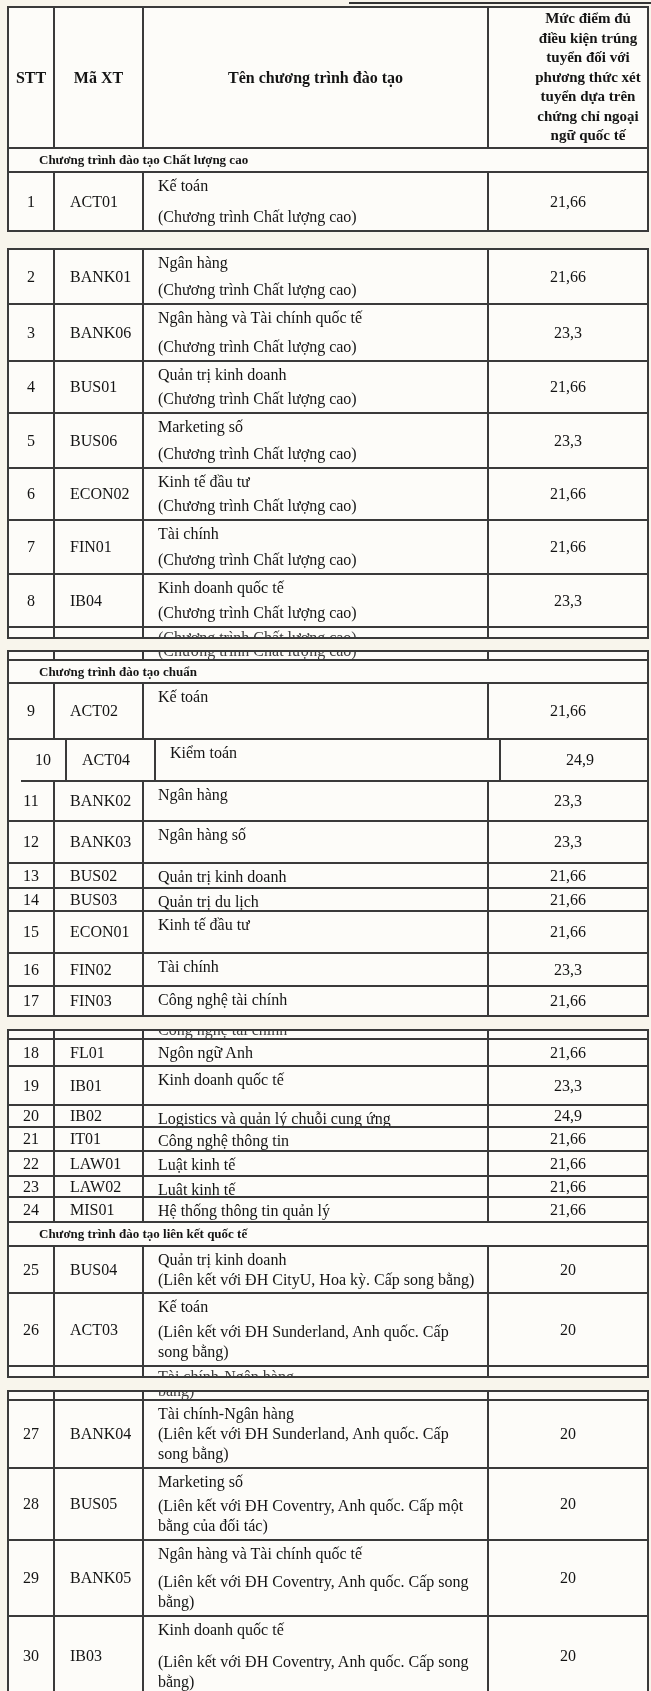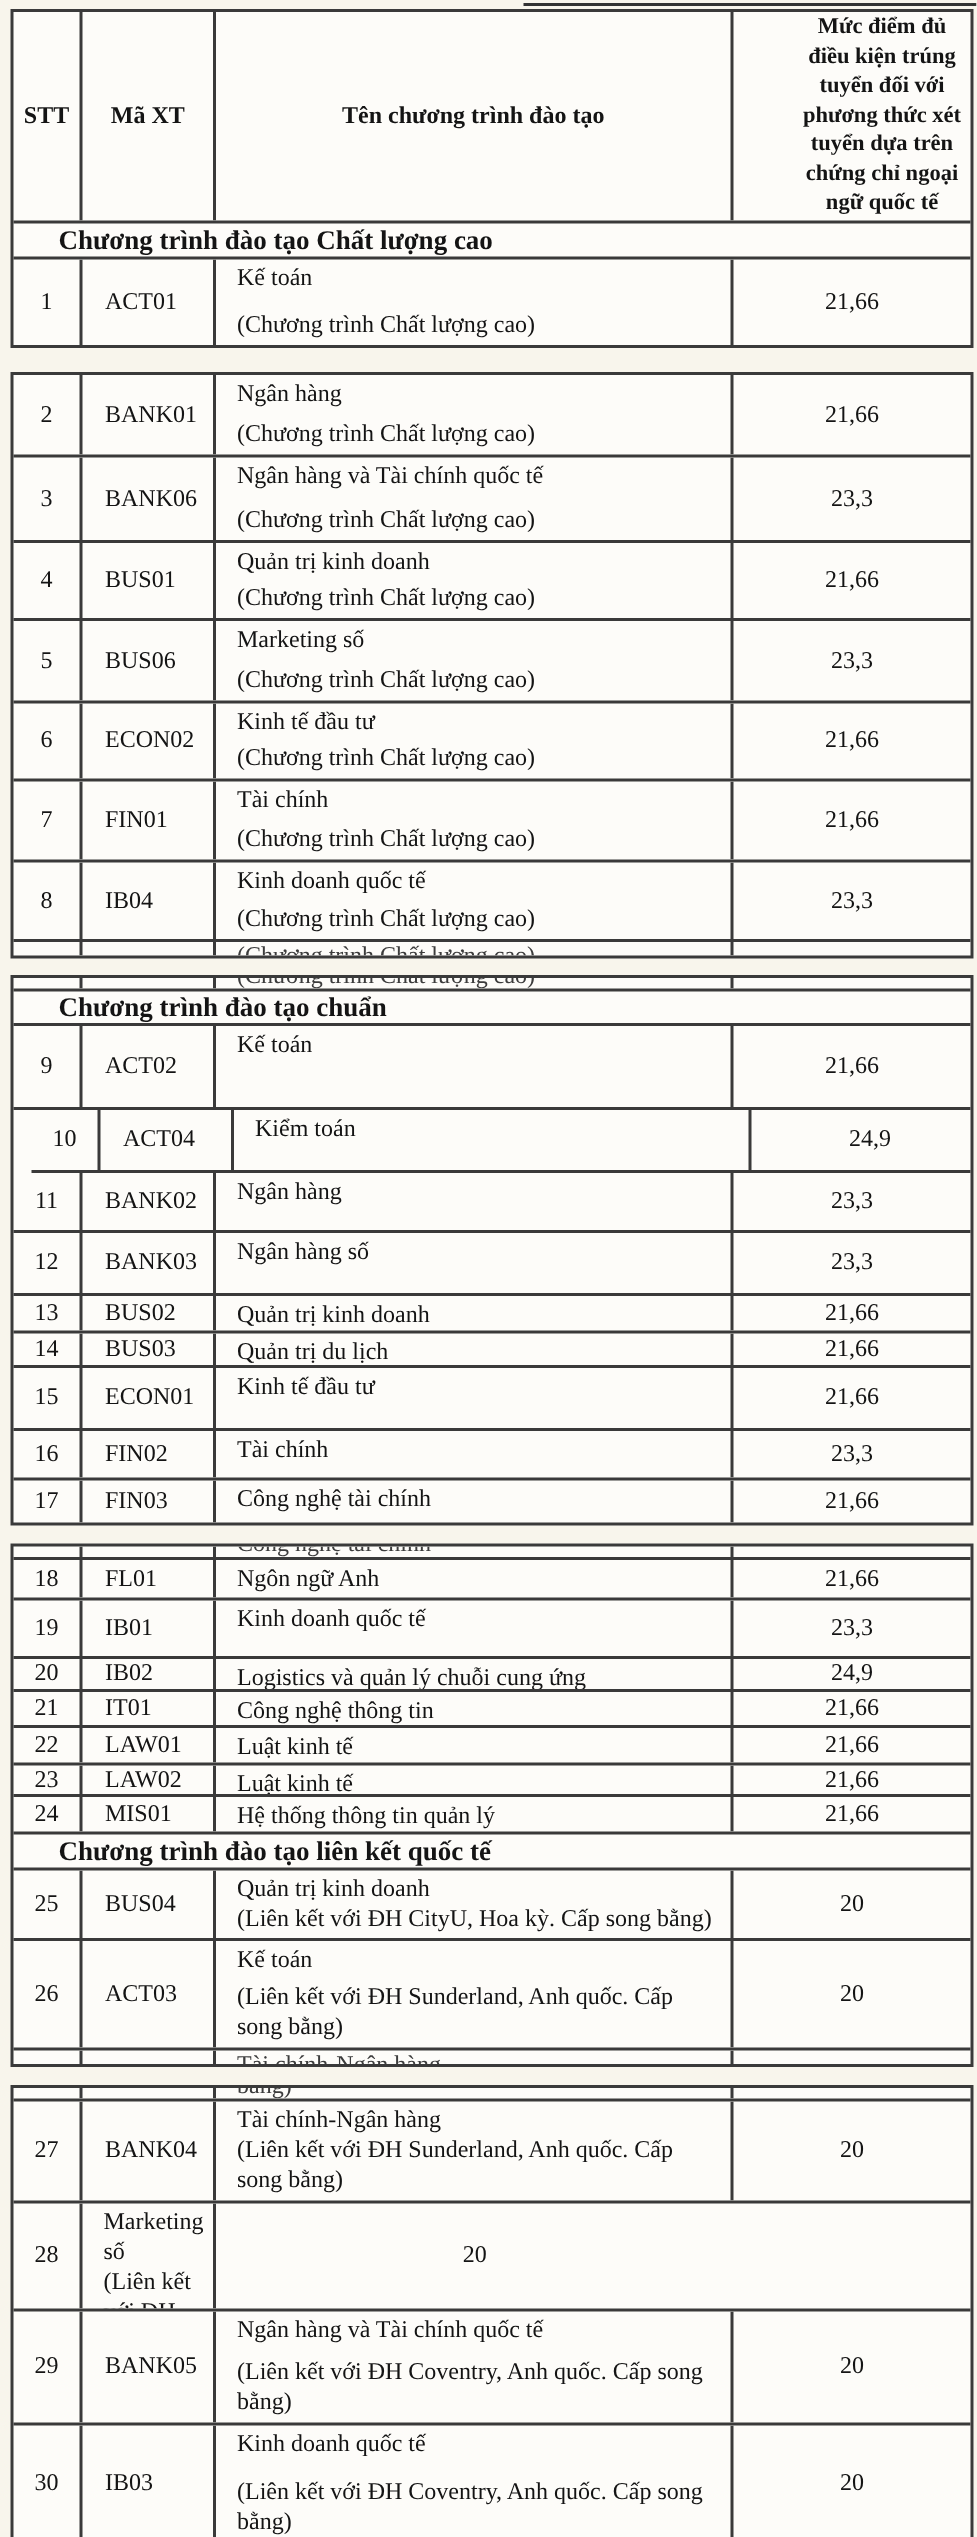--- a/index.html
+++ b/index.html
@@ -51,21 +51,21 @@
     font-weight:bold;text-align:center;padding:0;
   }
   .trow.head .c-score{
     font-size:15px;line-height:19.5px;padding:2px 3px;margin-left:40px;
   }
   .secrow .cell{
     grid-column:1 / -1;
     display:flex;align-items:center;
     font-weight:bold;
     padding-left:30px;
-    font-size:18px;
+    font-size:13px;
   }
   .sliver{height:9px;}
   .sliver .c-name{padding-top:1px;padding-bottom:0;}
   .sliver .frag{display:block;line-height:17px;color:#3c3c3c;}
   .sliver.clip-bottom .frag{margin-top:-11px;}
   .note-line{display:block;}
 </style>
 </head>
 <body>
 
@@ -361,20 +361,21 @@
         <div class="cell c-stt">27</div>
         <div class="cell c-code">BANK04</div>
         <div class="cell c-name noted">
           <div class="name-line">Tài chính-Ngân hàng</div>
           <div class="note-line">(Liên kết với ĐH Sunderland, Anh quốc. Cấp song bằng)</div>
         </div>
         <div class="cell c-score">20</div>
       </div>
       <div class="trow" style="height: 72px;">
         <div class="cell c-stt">28</div>
+        <div class="cell c-code">BUS05</div>
         <div class="cell c-name noted">
           <div class="name-line">Marketing số</div>
           <div class="note-line">(Liên kết với ĐH Coventry, Anh quốc. Cấp một bằng của đối tác)</div>
         </div>
         <div class="cell c-score">20</div>
       </div>
       <div class="trow" style="height: 76px;">
         <div class="cell c-stt">29</div>
         <div class="cell c-code">BANK05</div>
         <div class="cell c-name noted">

